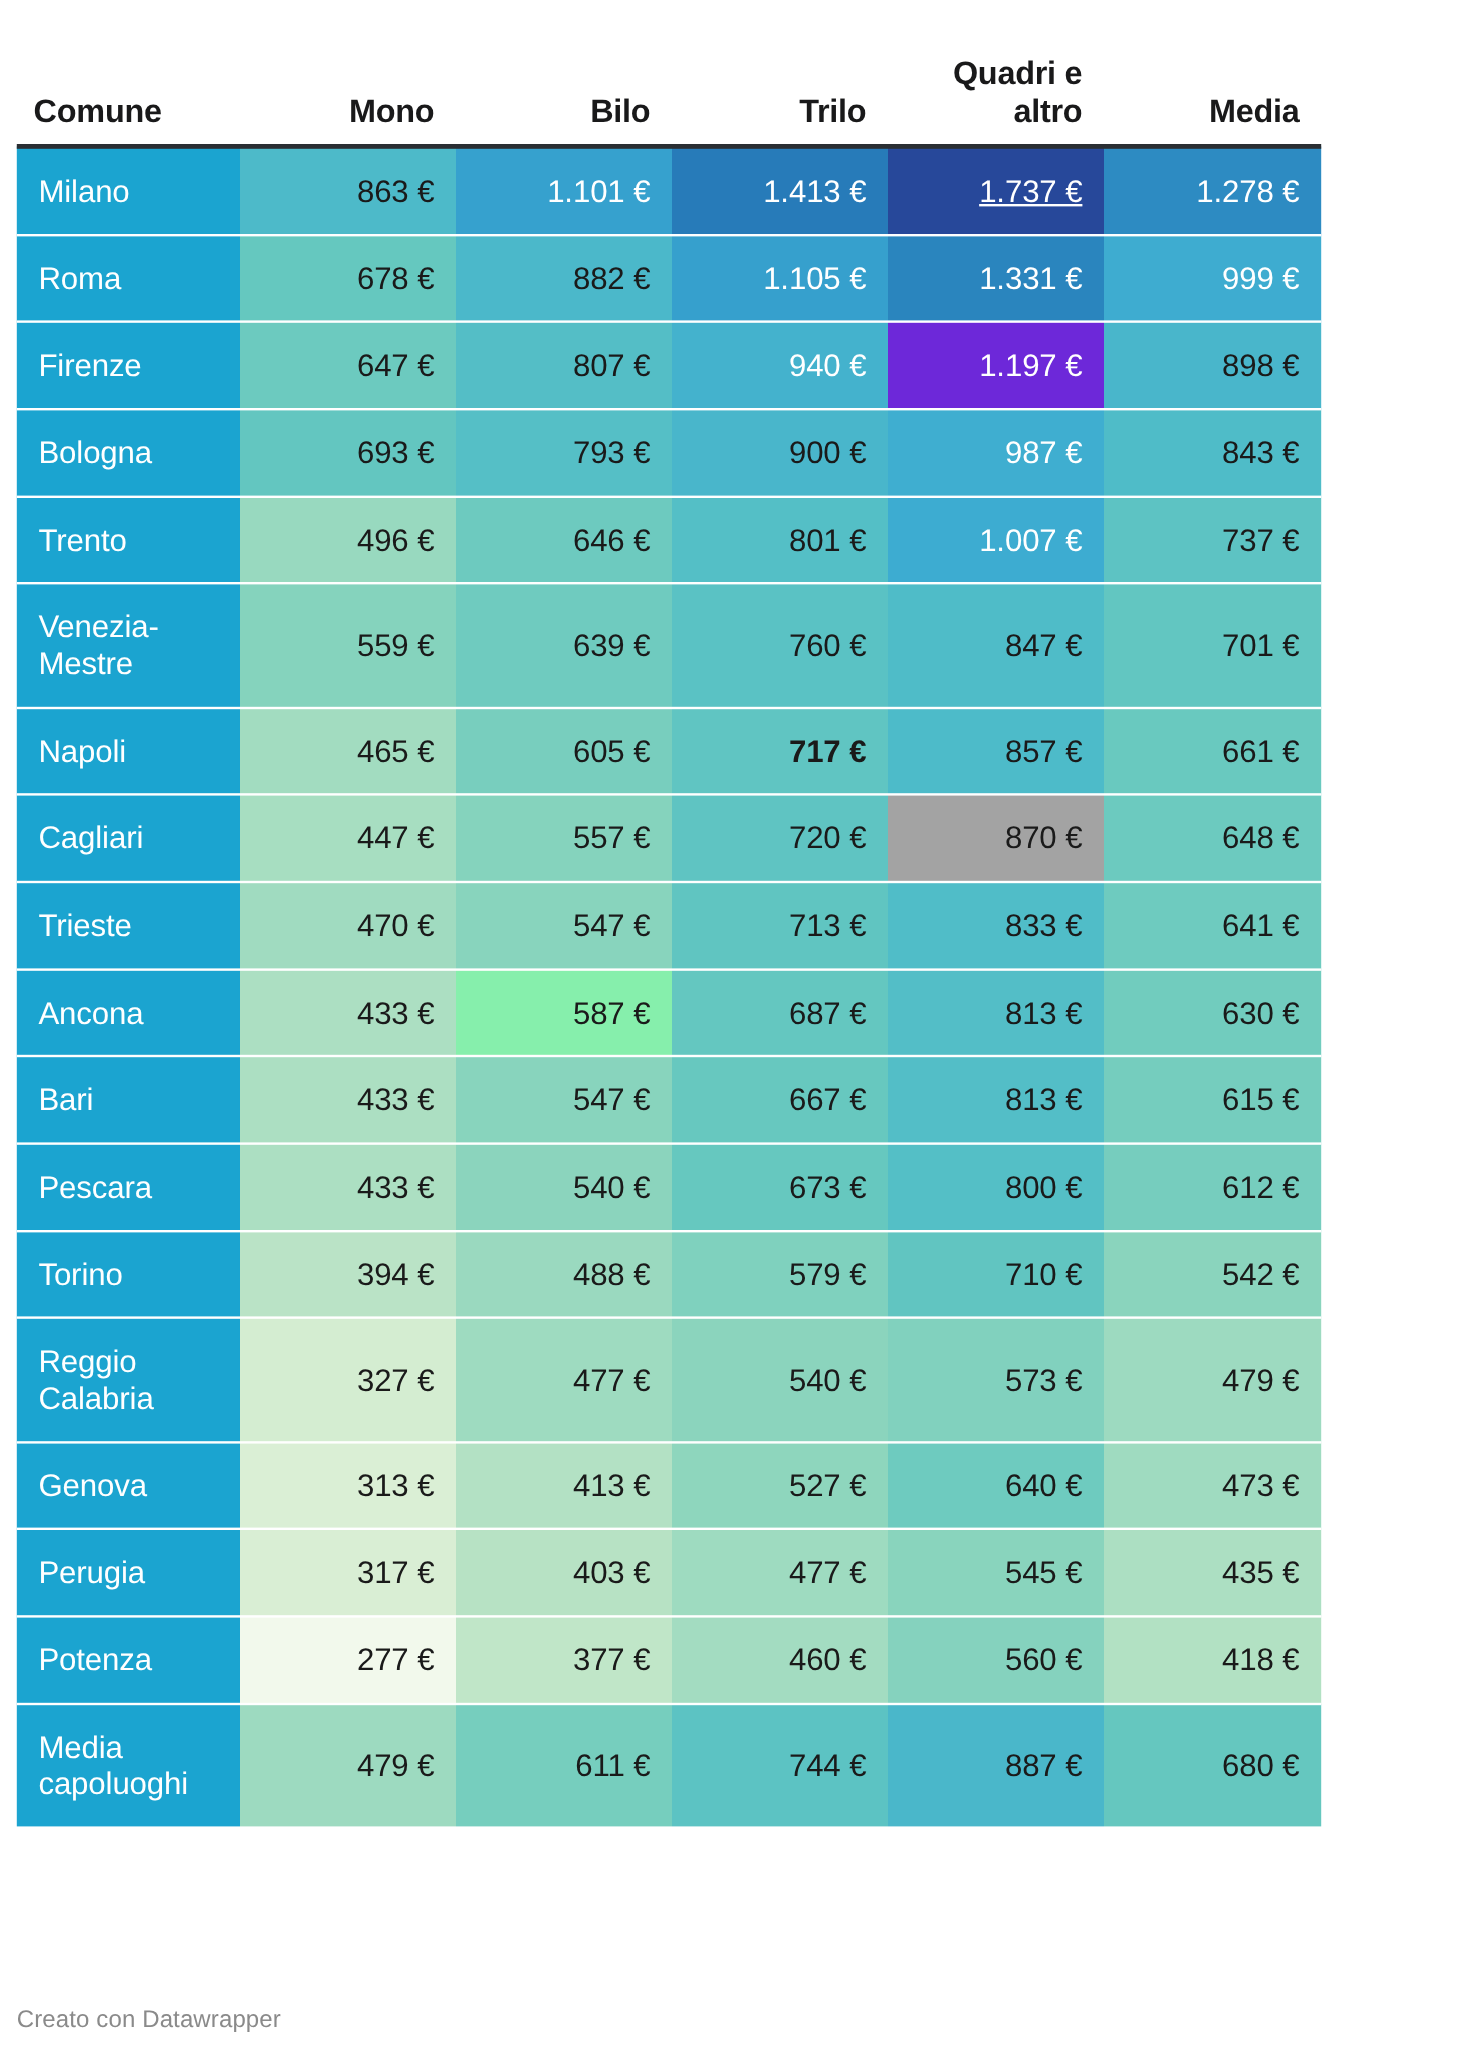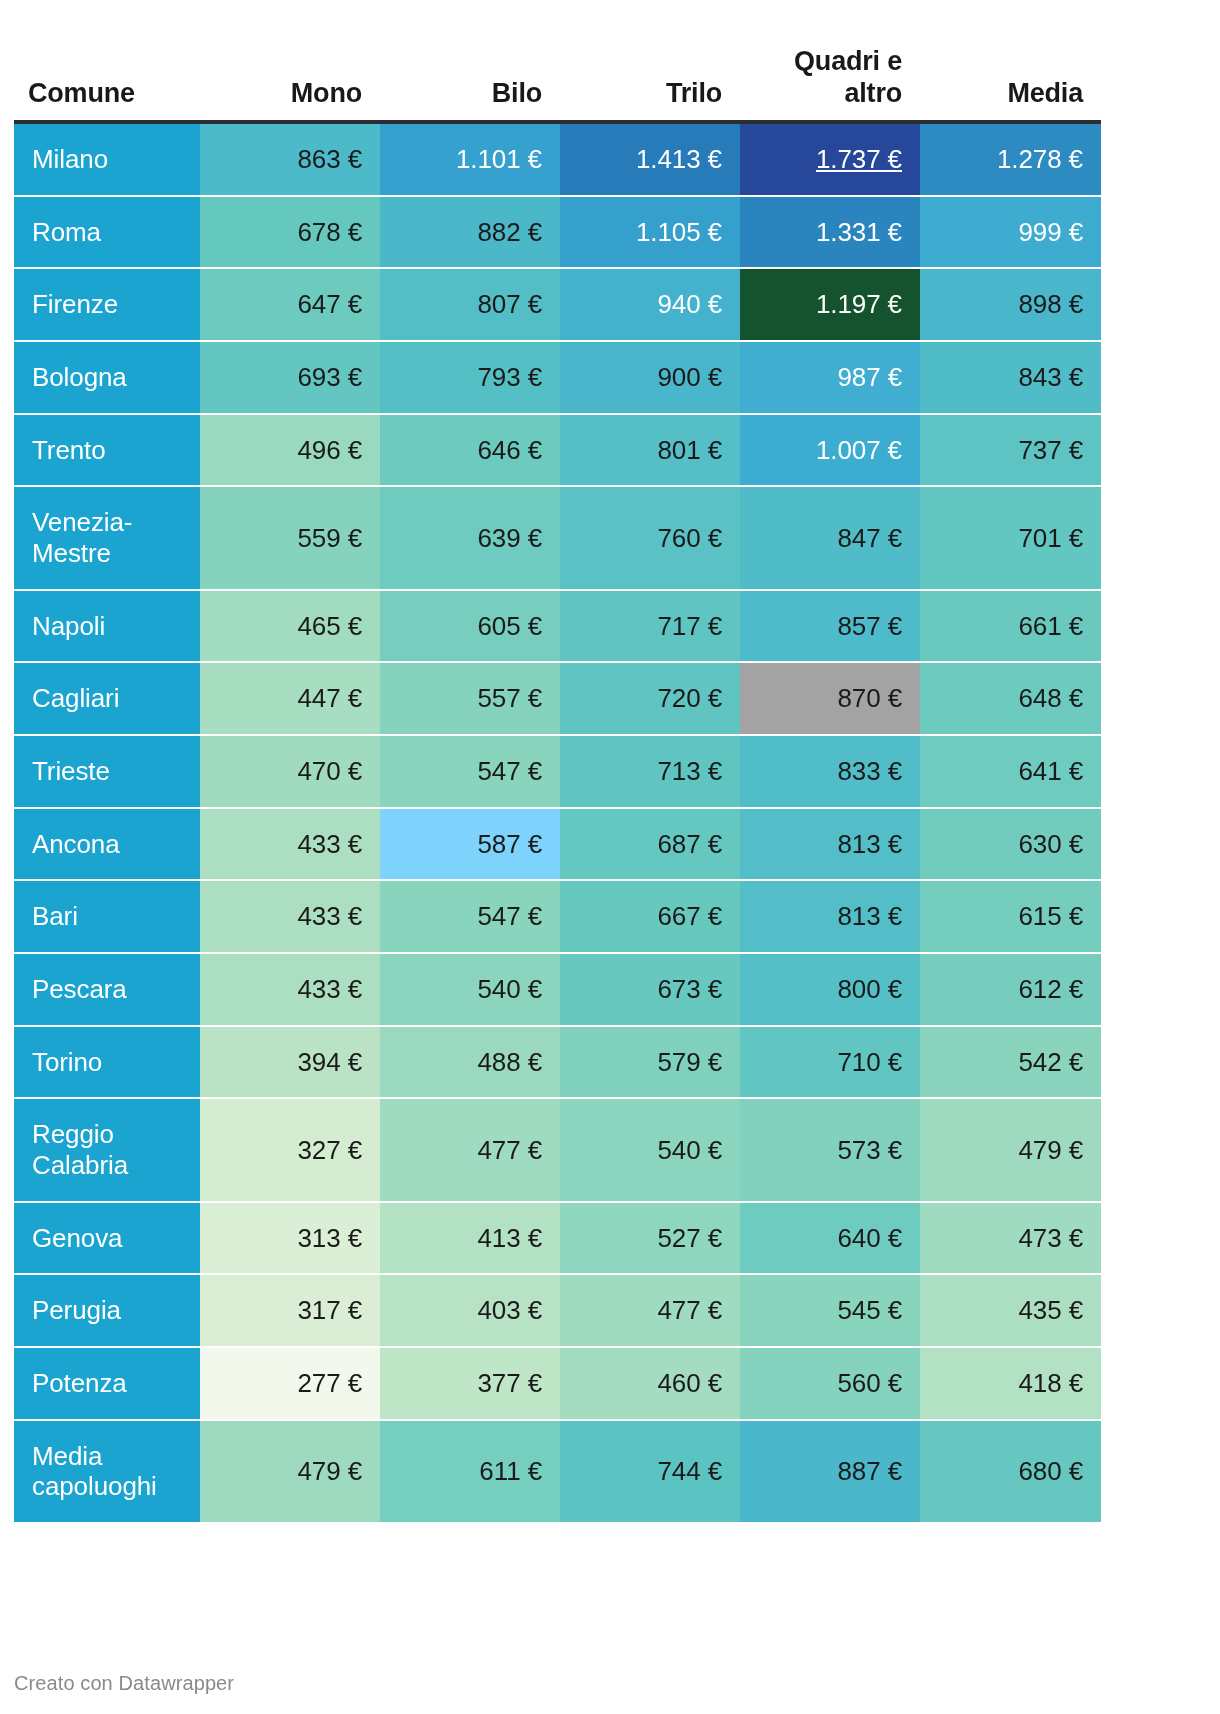--- a/index.html
+++ b/index.html
@@ -134,21 +134,21 @@
           <td class="val-cell" style="background: rgb(75, 184, 202); padding-left: 31px;">882 €</td>
           <td class="val-cell light-text" style="background: rgb(54, 160, 205);">1.105 €</td>
           <td class="val-cell light-text" style="background: rgb(42, 133, 190);">1.331 €</td>
           <td class="val-cell light-text" style="background: rgb(62, 172, 208);">999 €</td>
         </tr>
         <tr>
           <td class="name-cell">Firenze</td>
           <td class="val-cell" style="background: rgb(108, 202, 191);">647 €</td>
           <td class="val-cell" style="background: rgb(84, 190, 198);">807 €</td>
           <td class="val-cell light-text" style="background: rgb(68, 178, 205);">940 €</td>
-          <td class="val-cell light-text" style="background: #14532d;">1.197 €</td>
+          <td class="val-cell light-text" style="background: #6d28d9;">1.197 €</td>
           <td class="val-cell" style="background: rgb(73, 182, 203);">898 €</td>
         </tr>
         <tr>
           <td class="name-cell">Bologna</td>
           <td class="val-cell" style="background: rgb(99, 198, 192);">693 €</td>
           <td class="val-cell" style="background: rgb(85, 191, 198);">793 €</td>
           <td class="val-cell" style="background: rgb(73, 182, 203);">900 €</td>
           <td class="val-cell light-text" style="background: rgb(63, 174, 208);">987 €</td>
           <td class="val-cell" style="background: rgb(79, 188, 200);">843 €</td>
         </tr>
@@ -165,21 +165,21 @@
           <td class="val-cell" style="background: rgb(133, 211, 189);">559 €</td>
           <td class="val-cell" style="background: rgb(111, 203, 191);">639 €</td>
           <td class="val-cell" style="background: rgb(90, 194, 196);">760 €</td>
           <td class="val-cell" style="background: rgb(79, 188, 200);">847 €</td>
           <td class="val-cell" style="background: rgb(98, 198, 193);">701 €</td>
         </tr>
         <tr>
           <td class="name-cell">Napoli</td>
           <td class="val-cell" style="background: rgb(162, 220, 192);">465 €</td>
           <td class="val-cell" style="background: rgb(120, 206, 190);">605 €</td>
-          <td class="val-cell" style="background: rgb(96, 197, 194);">717 €</td>
+          <td class="val-cell" style="background: rgb(96, 197, 194); font-weight: bold;">717 €</td>
           <td class="val-cell" style="background: rgb(77, 187, 201);">857 €</td>
           <td class="val-cell" style="background: rgb(105, 201, 191);">661 €</td>
         </tr>
         <tr>
           <td class="name-cell">Cagliari</td>
           <td class="val-cell" style="background: rgb(167, 222, 193);">447 €</td>
           <td class="val-cell" style="background: rgb(133, 211, 189);">557 €</td>
           <td class="val-cell" style="background: rgb(95, 196, 194);">720 €</td>
           <td class="val-cell" style="background: #a3a3a3;">870 €</td>
           <td class="val-cell" style="background: rgb(108, 202, 191);">648 €</td>
@@ -188,21 +188,21 @@
           <td class="name-cell">Trieste</td>
           <td class="val-cell" style="background: rgb(160, 219, 192);">470 €</td>
           <td class="val-cell" style="background: rgb(136, 212, 189);">547 €</td>
           <td class="val-cell" style="background: rgb(96, 197, 193);">713 €</td>
           <td class="val-cell" style="background: rgb(80, 189, 200);">833 €</td>
           <td class="val-cell" style="background: rgb(110, 203, 191);">641 €</td>
         </tr>
         <tr>
           <td class="name-cell">Ancona</td>
           <td class="val-cell" style="background: rgb(172, 223, 194);">433 €</td>
-          <td class="val-cell" style="background: #7dd3fc;">587 €</td>
+          <td class="val-cell" style="background: #86efac;">587 €</td>
           <td class="val-cell" style="background: rgb(100, 199, 192);">687 €</td>
           <td class="val-cell" style="background: rgb(83, 190, 199);">813 €</td>
           <td class="val-cell" style="background: rgb(113, 204, 190);">630 €</td>
         </tr>
         <tr>
           <td class="name-cell">Bari</td>
           <td class="val-cell" style="background: rgb(172, 223, 194);">433 €</td>
           <td class="val-cell" style="background: rgb(136, 212, 189);">547 €</td>
           <td class="val-cell" style="background: rgb(103, 200, 191);">667 €</td>
           <td class="val-cell" style="background: rgb(83, 190, 199);">813 €</td>

